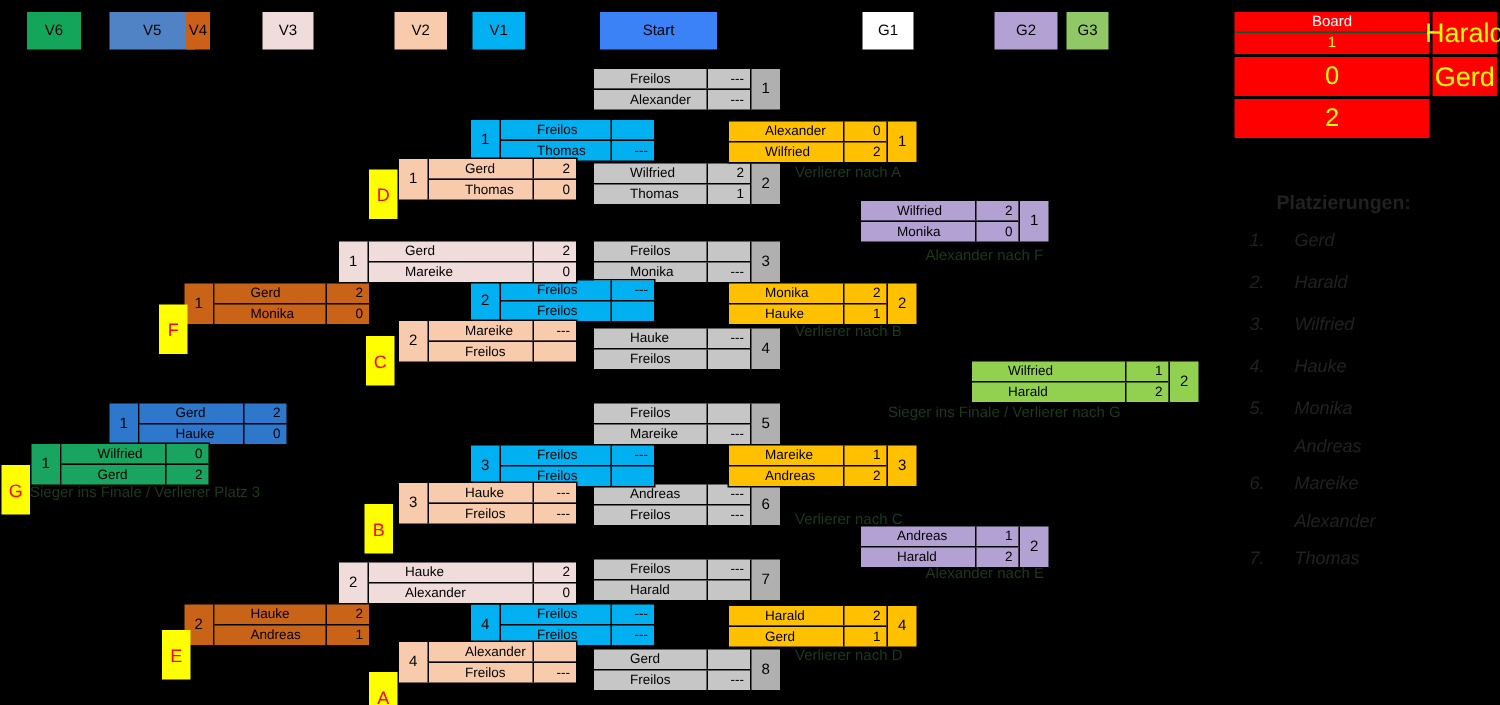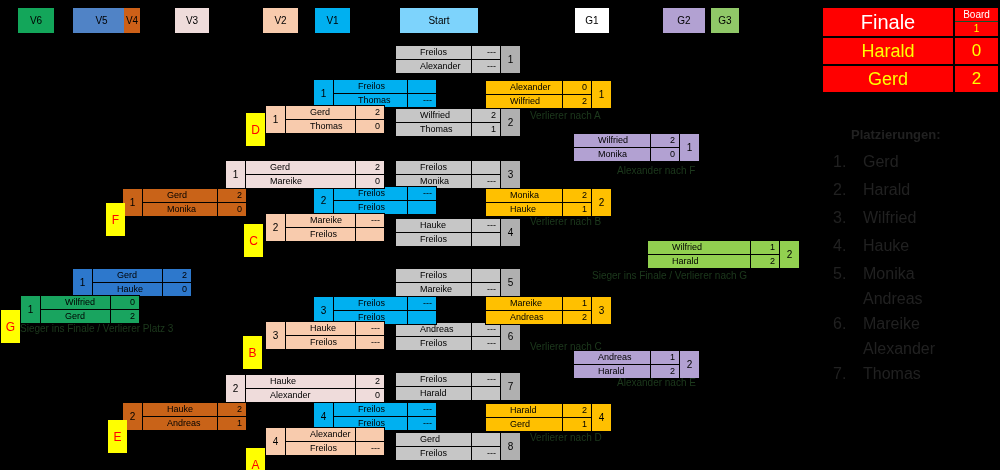--- a/index.html
+++ b/index.html
@@ -2,21 +2,21 @@
 <html><head>
 <meta charset="utf-8">
 <style>
   html,body{margin:0;padding:0;background:#000;}
   #stage{position:relative;width:1000px;height:470px;background:#000;overflow:hidden;
          font-family:"Liberation Sans",sans-serif;color:#000;}
   .hdr{position:absolute;top:8px;height:25px;line-height:25px;text-align:center;
        font-size:10px;color:#000;}
   .h-v6{background:#13a65a}.h-v5{background:#5083c6}.h-v4{background:#cd6018}
   .h-v3{background:#efdcdb}.h-v2{background:#f8cbad}.h-v1{background:#00b0f0}
-  .h-start{background:#7dd3fc}.h-g1{background:#ffffff}.h-g2{background:#b2a1d2}
+  .h-start{background:#3b82f6}.h-g1{background:#ffffff}.h-g2{background:#b2a1d2}
   .h-g3{background:#90c868}
 
   .match{position:absolute;display:flex;height:29px;border:1px solid #000;
          box-sizing:border-box;font-size:9px;}
   .mrows{display:flex;flex-direction:column;flex:1;min-width:0;}
   .mrow{display:flex;height:13px;line-height:13px;}
   .mrow + .mrow{border-top:1px solid #000;}
   .pname{flex:1;padding:0 3px;white-space:nowrap;overflow:hidden;margin-left:21px;}
   .pscore{width:24px;border-left:1px solid #000;text-align:right;padding-right:4px;}
   .mnum{width:19px;display:flex;align-items:center;justify-content:center;font-size:10px;}
@@ -48,41 +48,40 @@
   .f-title{color:#fff;font-size:20px;}
   .f-board{flex-direction:column;justify-content:stretch;padding:0;}
   .f-board-label{color:#fff;font-size:10px;line-height:13px;text-align:center;
                  border-bottom:1px solid #14532d;width:100%;}
   .f-board-num{color:#ffff00;font-size:10px;line-height:13px;text-align:center;width:100%;}
   .f-name{color:#ffff00;font-size:18px;}
   .f-score{color:#ffff00;font-size:17px;}
 
   .plc{position:absolute;left:833px;top:125px;width:165px;height:345px;color:#212121;}
   .plc-title{position:absolute;left:18px;top:2px;font-size:13px;font-weight:bold;}
-  .prow{position:absolute;left:0;font-size:16px;}
+  .prow{position:absolute;left:0;font-size:12px;font-style:italic;}
   .prank{display:inline-block;width:30px;}
 </style>
 </head>
 <body>
 
 <div id="stage">
 
   <div class="hdr h-v6" style="left:18px;width:36px">V6</div>
   <div class="hdr h-v5" style="left:73px;width:57px">V5</div>
   <div class="hdr h-v4" style="left:124px;width:16px">V4</div>
   <div class="hdr h-v3" style="left:175px;width:34px">V3</div>
   <div class="hdr h-v2" style="left:263px;width:35px">V2</div>
   <div class="hdr h-v1" style="left:315px;width:35px">V1</div>
   <div class="hdr h-start" style="left:400px;width:78px">Start</div>
   <div class="hdr h-g1" style="left:575px;width:34px">G1</div>
   <div class="hdr h-g2" style="left:663px;width:42px">G2</div>
   <div class="hdr h-g3" style="left:711px;width:28px">G3</div>
 
   <div class="finale">
-    <div class="fcell f-title">Finale</div>
     <div class="fcell f-board">
       <div class="f-board-label">Board</div>
       <div class="f-board-num">1</div>
     </div>
     <div class="fcell f-name">Harald</div>
     <div class="fcell f-score">0</div>
     <div class="fcell f-name">Gerd</div>
     <div class="fcell f-score">2</div>
   </div>
 

